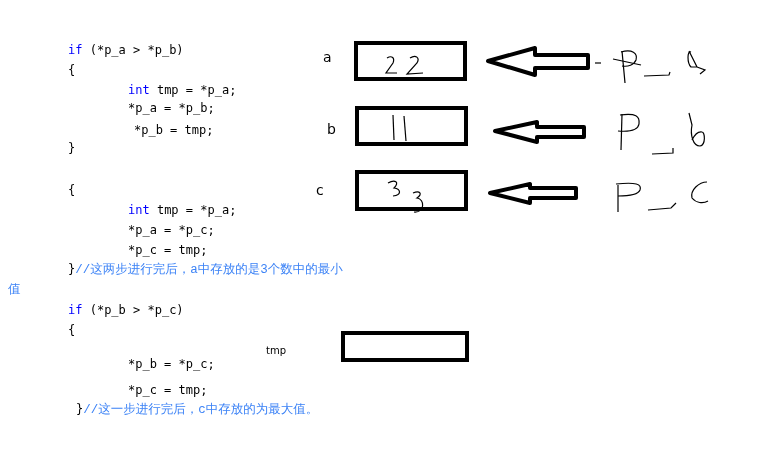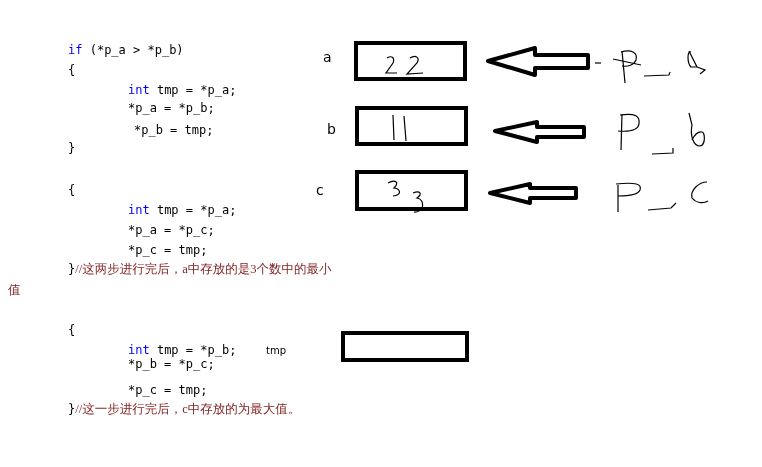--- a/index.html
+++ b/index.html
@@ -1,21 +1,21 @@
 <!DOCTYPE html>
 <html><head>
   <meta charset="utf-8">
   <style>
     html, body { margin:0; padding:0; background:#ffffff; }
     body { width:762px; height:467px; position:relative; overflow:hidden; }
     .code { position:absolute; left:0; top:0; width:762px; height:467px;
       font-family:"DejaVu Sans Mono", "Liberation Mono", monospace; font-size:12px; color:#000; }
     .line { position:absolute; white-space:pre; line-height:16px; height:16px; }
     .kw { color:#0000ff; }
-    .cm { color:#7f1d1d; font-family:Liberation Serif, serif; font-size:12.5px; }
+    .cm { color:#3b82f6; font-family:Liberation Mono, monospace; font-size:12.5px; }
     .label { position:absolute; font-family:"DejaVu Sans", "Liberation Sans", sans-serif; font-size:14px; color:#000; }
     .box { position:absolute; border:4px solid #000; box-sizing:border-box; background:#fff; }
     svg { position:absolute; left:0; top:0; }
   </style>
 </head>
 <body>
 
 <div class="code">
 
   <div class="line" style="left:68px;top:42px"><span class="kw">if</span><span> (*p_a &gt; *p_b)</span></div>
@@ -25,25 +25,25 @@
   <div class="line" style="left:134px;top:122px">*p_b = tmp;</div>
   <div class="line" style="left:68px;top:140px">}</div>
 
   <div class="line" style="left:68px;top:182px">{</div>
   <div class="line" style="left:128px;top:202px"><span class="kw">int</span><span> tmp = *p_a;</span></div>
   <div class="line" style="left:128px;top:222px">*p_a = *p_c;</div>
   <div class="line" style="left:128px;top:242px">*p_c = tmp;</div>
   <div class="line" style="left:68px;top:261px"><span>}</span><span class="cm">//这两步进行完后，a中存放的是3个数中的最小</span></div>
   <div class="line cm" style="left:8px;top:282px">值</div>
 
+  <div class="line" style="left:68px;top:302px"><span class="kw">if</span><span> (*p_b &gt; *p_c)</span></div>
   <div class="line" style="left:68px;top:322px">{</div>
-  <div class="line" style="left:128px;top:342px"><span class="kw">int</span><span> tmp = *p_b;</span></div>
   <div class="line" style="left:128px;top:356px">*p_b = *p_c;</div>
   <div class="line" style="left:128px;top:382px">*p_c = tmp;</div>
-  <div class="line" style="left:68px;top:401px"><span>}</span><span class="cm">//这一步进行完后，c中存放的为最大值。</span></div>
+  <div class="line" style="left:76px;top:401px"><span>}</span><span class="cm">//这一步进行完后，c中存放的为最大值。</span></div>
 </div>
 
 <div class="label" style="left:323px;top:49px">a</div>
 <div class="label" style="left:327px;top:121px">b</div>
 <div class="label" style="left:316px;top:182px">c</div>
 <div class="label" style="left:266px;top:345px;font-size:10px">tmp</div>
 
 <div class="box" style="left:354px;top:41px;width:113px;height:40px"></div>
 <div class="box" style="left:355px;top:106px;width:113px;height:40px"></div>
 <div class="box" style="left:355px;top:170px;width:113px;height:41px"></div>

